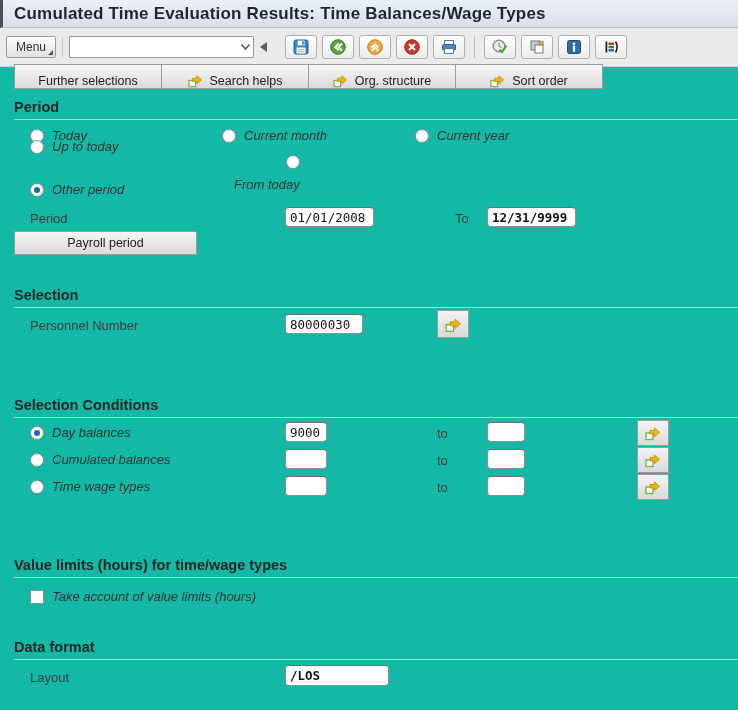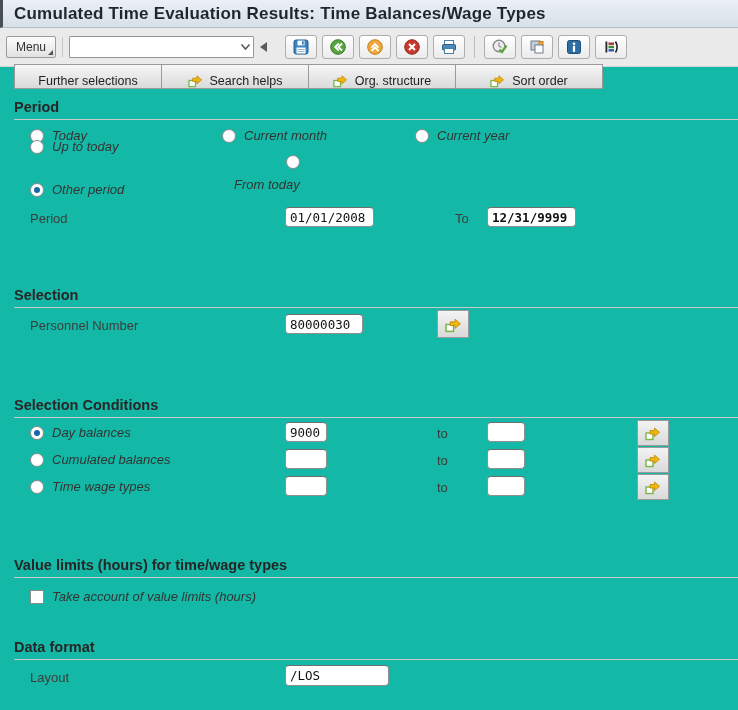--- a/index.html
+++ b/index.html
@@ -211,20 +211,21 @@
   <label class="radio checked" style="left:30px; top:182px;">
     <span class="rb"></span>
     <span class="opt-label">Other period</span>
   </label>
 
   <span class="form-label" style="left:30px; top:211px;">Period</span>
   <input class="fld" style="left: 285px; top: 207px; width: 89px;" value="01/01/2008">
   <span class="form-label" style="left:455px; top:211px;">To</span>
   <input class="fld" style="left: 487px; top: 207px; width: 89px; font-weight: bold;" value="12/31/9999">
 
+  <button class="gray-btn" style="left:14px; top:231px; width:183px; height:24px;">Payroll period</button>
 
   <div class="section-h" style="top:287px;">Selection</div>
   <span class="form-label" style="left:30px; top:318px;">Personnel Number</span>
   <input class="fld" style="left: 285px; top: 314px; width: 78px;" value="80000030">
   <button class="ms-btn" style="left:437px; top:310px; height:28px;">
     <svg width="17" height="17" viewBox="0 0 16 16">
       <rect x="1" y="8" width="7" height="6.5" fill="#fff" stroke="#7ab648" stroke-width="1.4"></rect>
       <path d="M5 5.5 h4.5 V3 l5 4.3 -5 4.3 V9 H5 z" fill="#f2b50c" stroke="#b98a06" stroke-width="0.8"></path>
     </svg>
   </button>
@@ -275,15 +276,15 @@
 
 
   <div class="section-h" style="top:557px;">Value limits (hours) for time/wage types</div>
   <label class="check" style="left:30px; top:589px;">
     <span class="cb"></span>
     <span class="opt-label">Take account of value limits (hours)</span>
   </label>
 
   <div class="section-h" style="top:639px;">Data format</div>
   <span class="form-label" style="left:30px; top:670px;">Layout</span>
-  <input class="fld" style="left: 285px; top: 665px; width: 104px; height: 21px;" value="/LOS">
+  <input class="fld" style="left: 285px; top: 665px; width: 104px; height: 21px; font-weight: bold;" value="/LOS">
 
 </div>
 
 </body></html>

